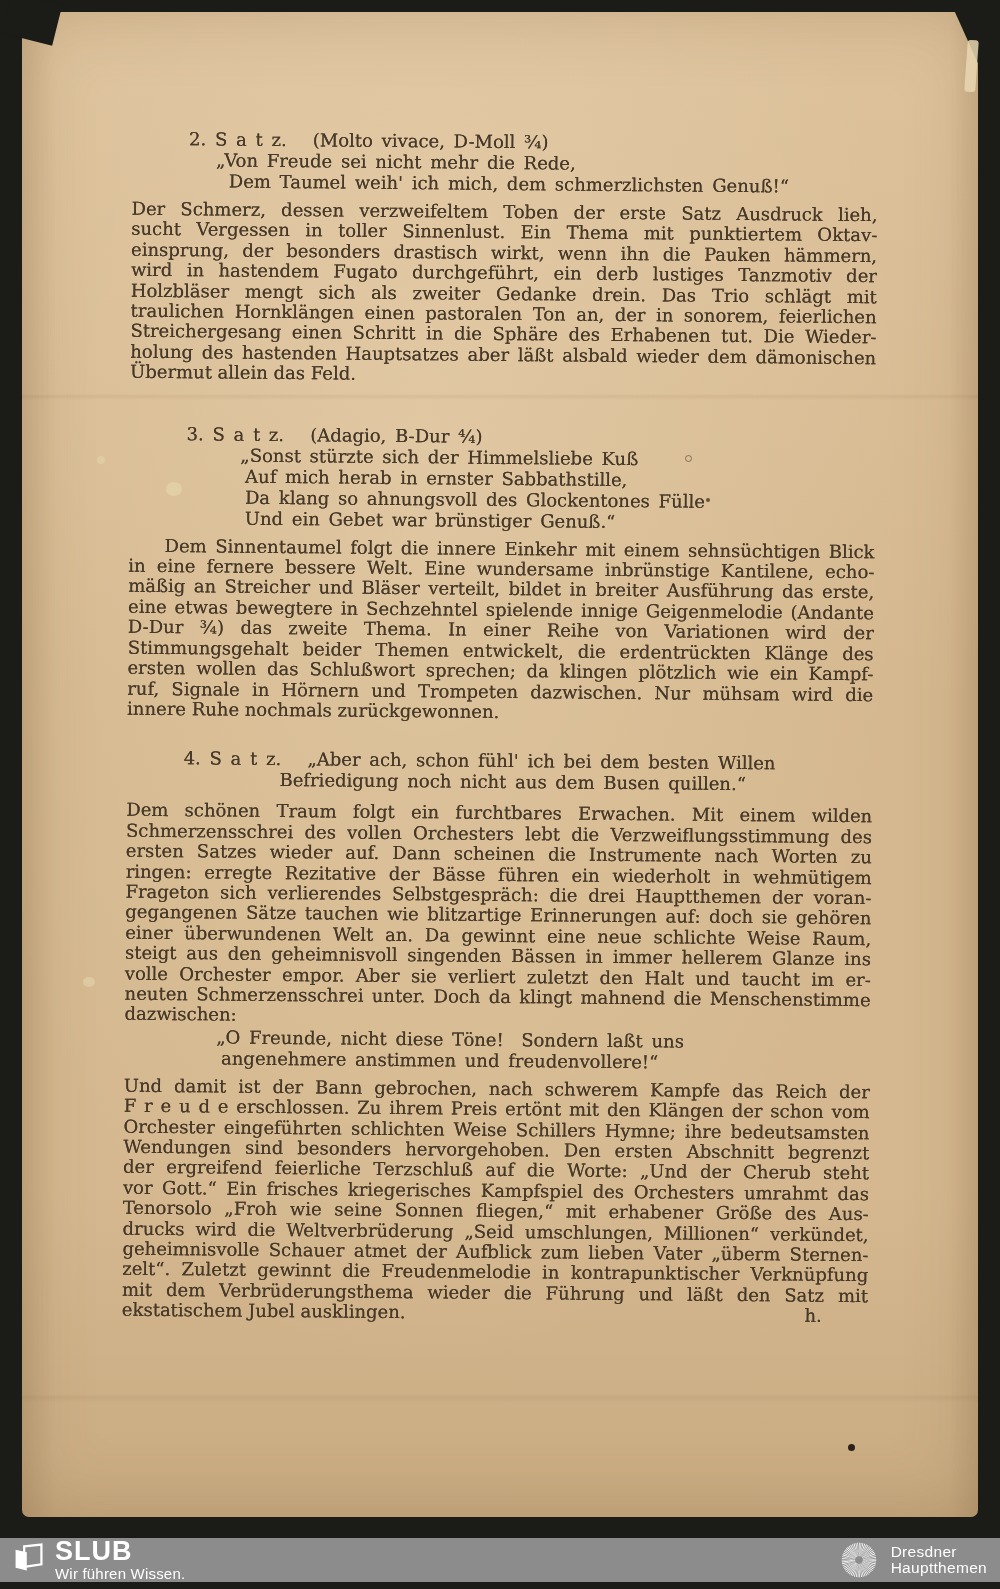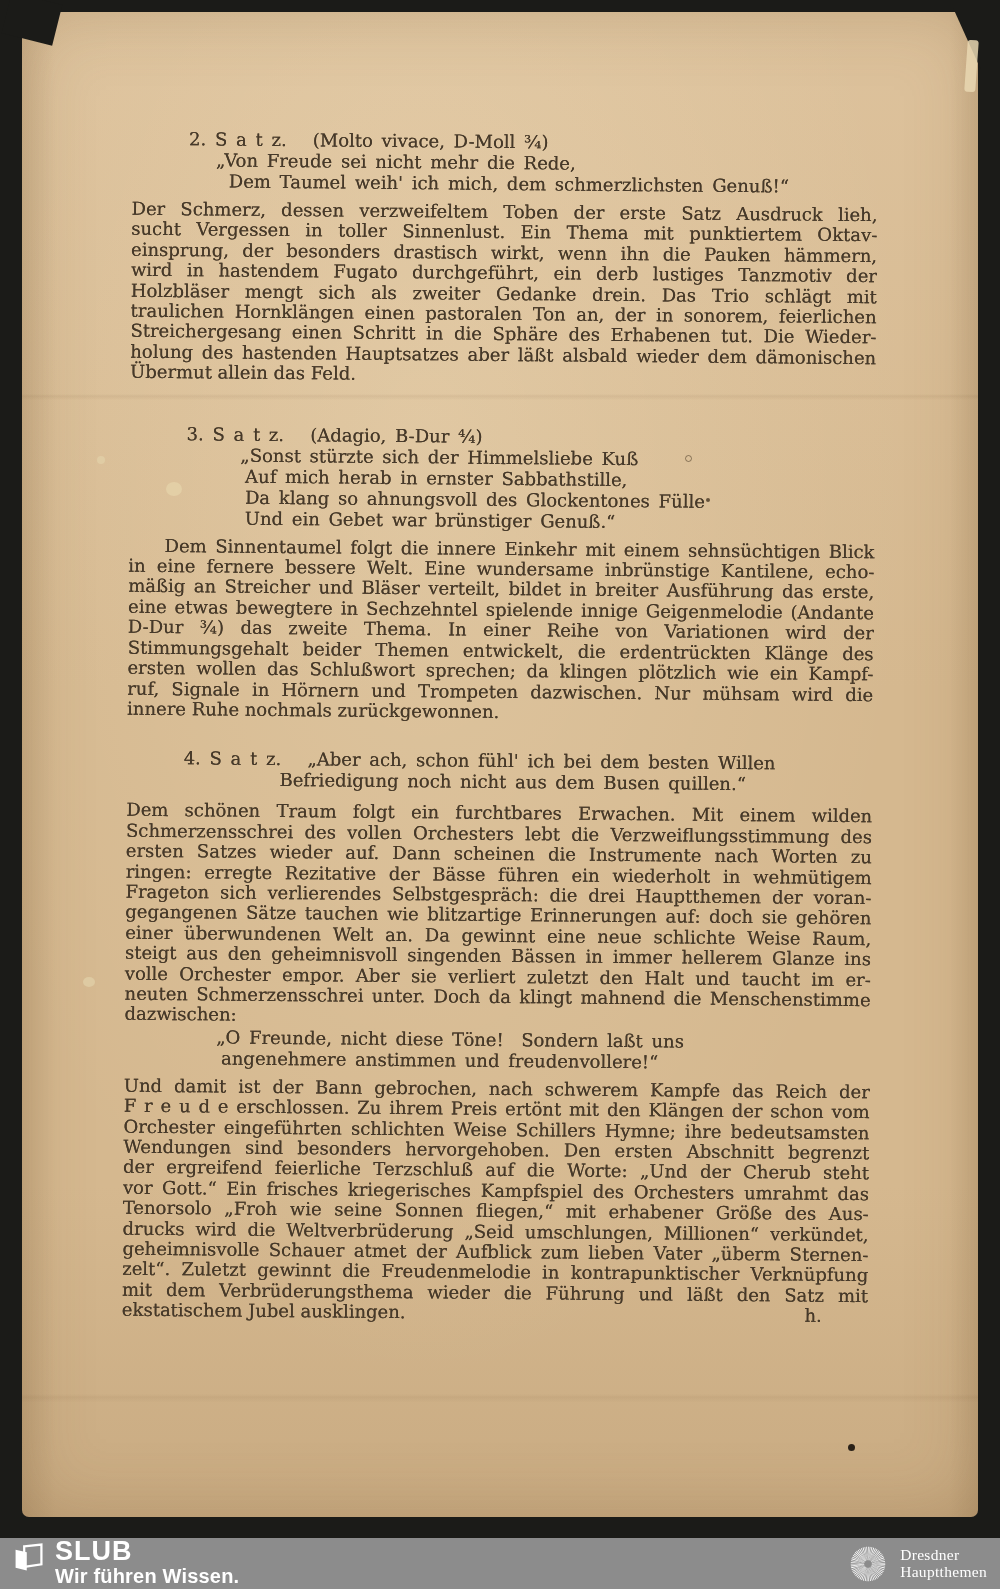--- a/index.html
+++ b/index.html
@@ -68,33 +68,33 @@
     text-align:justify;
     text-align-last:justify;
     text-justify:inter-word;
   }
   .jline.last{text-align-last:left;}
   .jline.withsig{display:flex;justify-content:space-between;text-align-last:left;}
   .sig{padding-right:46px;}
 
   
   .footerbar{
-    position:absolute;left:0;top:1538px;width:1000px;height:51px;
+    position:absolute;left:0;top:1538px;width:1000px;height:44px;
     background:var(--footer-bar);
     display:flex;align-items:center;justify-content:space-between;
     font-family:"Liberation Sans", sans-serif;
     color:var(--footer-text);
   }
   .slub{display:flex;align-items:flex-start;gap:11px;margin-left:13px;}
   .slub-icon{width:31px;height:31px;margin-top:3px;}
   .slub-name{font-size:27px;font-weight:bold;letter-spacing:1px;line-height:25px;}
-  .slub-tagline{font-size:20px;font-weight:bold;letter-spacing:.2px;margin-top:1px;}
+  .slub-tagline{font-size:15px;font-weight:normal;letter-spacing:.2px;margin-top:1px;}
   .phil{display:flex;align-items:center;gap:9px;margin-right:13px;}
   .phil-icon{width:46px;height:46px;}
-  .phil-text{font-family:Liberation Serif, serif;font-size:15.5px;line-height:16.5px;letter-spacing:.3px;}
+  .phil-text{font-family:Liberation Sans, sans-serif;font-size:15.5px;line-height:16.5px;letter-spacing:.3px;}
 </style>
 </head>
 <body>
 
 <div class="canvas">
 
   <div class="paper">
     <div class="corner-notch"></div>
     <div class="corner-cut"></div>
     <div class="fold"></div>

